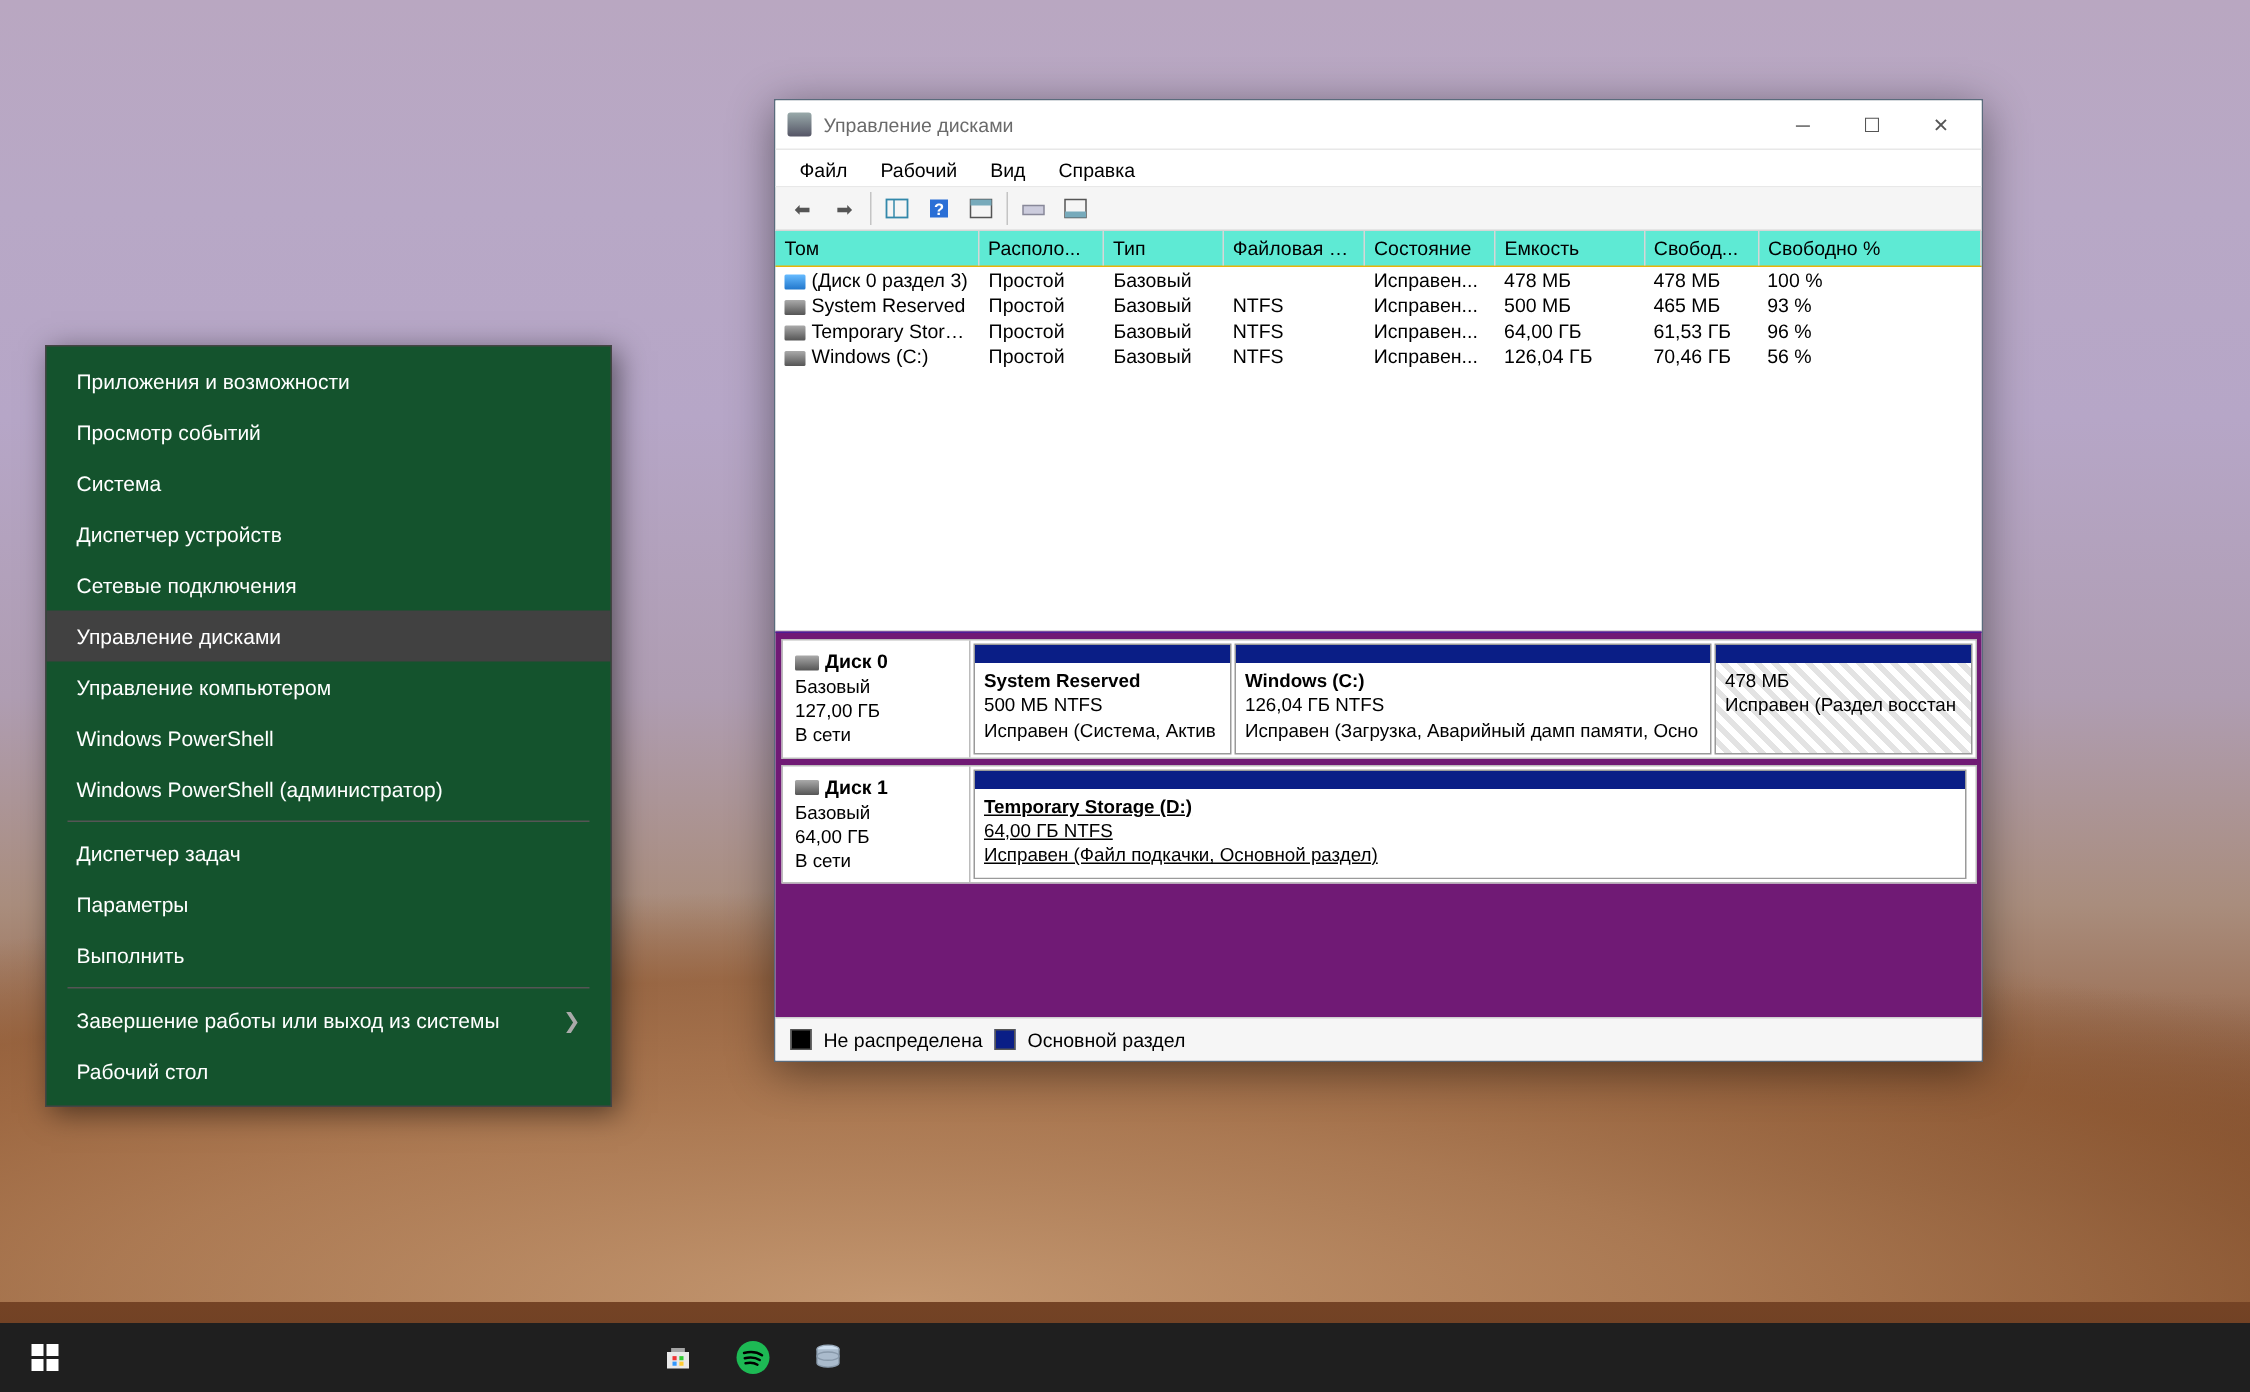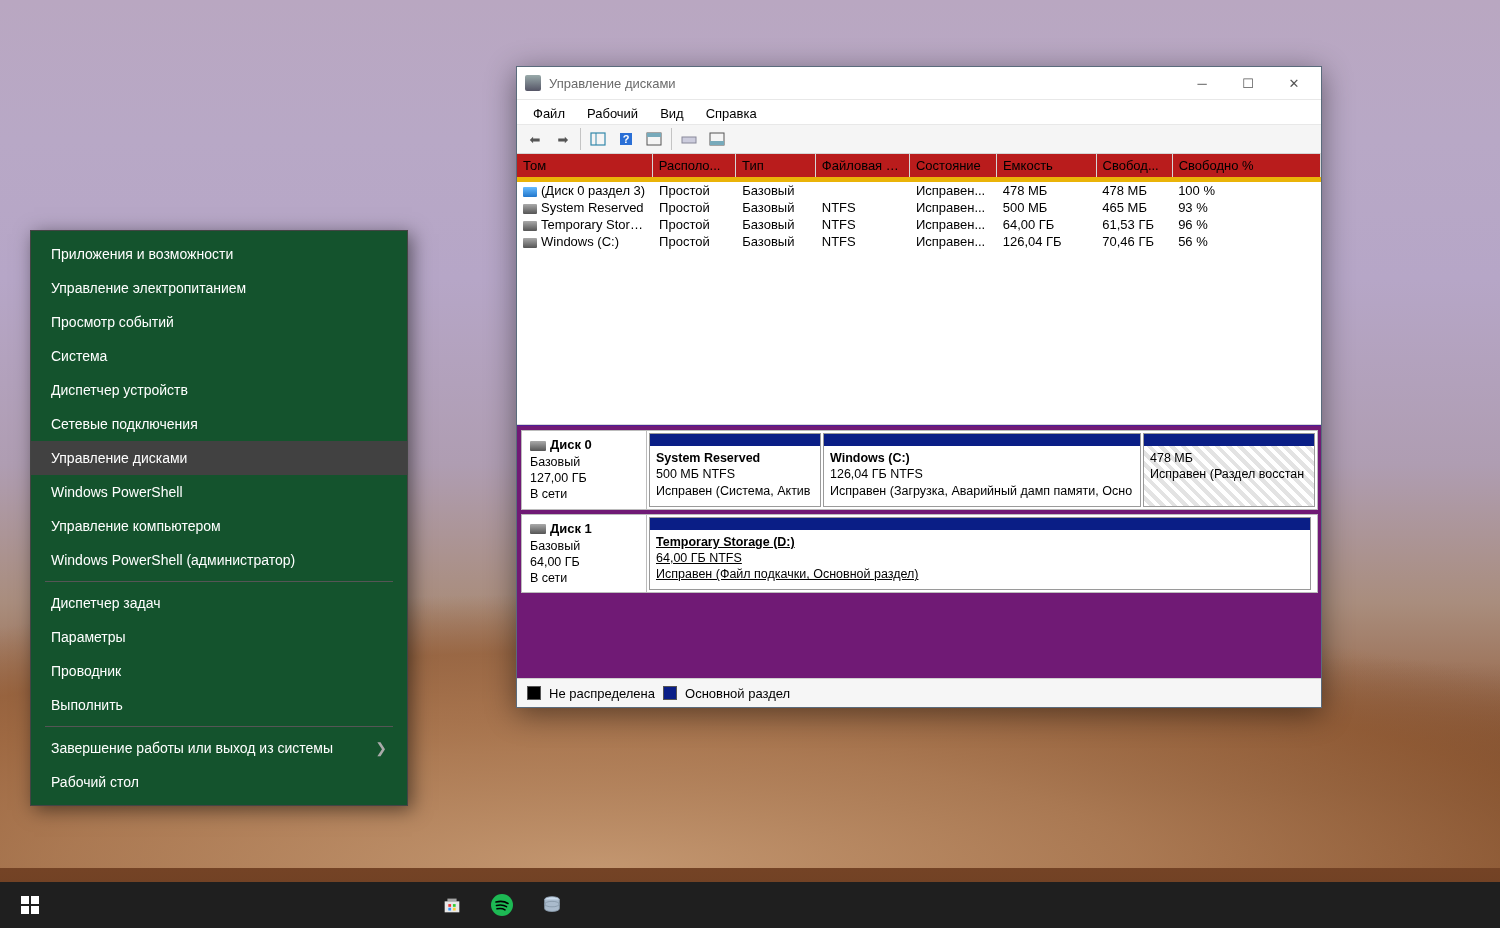--- a/index.html
+++ b/index.html
@@ -23,21 +23,21 @@
 .titlebar .sp{flex:1}
 .tbtn{width:46px;height:32px;display:flex;align-items:center;justify-content:center;color:#555}
 .menubar{height:24px;display:flex;align-items:flex-end;gap:2px;padding:0 6px;background:#fff;border-bottom:1px solid #e8e8e8;font-size:13px}
 .menubar span{padding:3px 10px}
 .toolbar{height:28px;display:flex;align-items:center;gap:4px;padding:0 6px;background:#f5f5f5;border-bottom:1px solid #d6d6d6}
 .tool{width:22px;height:22px;display:flex;align-items:center;justify-content:center;border:1px solid transparent;font-size:13px;color:#555}
 .tool.sep{width:1px;background:#c4c4c4;border:none;margin:0 1px}
 .tool svg{width:16px;height:16px}
 
 .vol-table{border-bottom:1px solid #d6d6d6}
-.vt-head{display:flex;background:#b91c1c;border-bottom:5px solid #eab308}
+.vt-head{display:flex;background:#5eead4;border-bottom:1px solid #eab308}
 .vt-head div{padding:4px 6px;border-right:1px solid #d6d6d6;font-size:13px;color:#000;white-space:nowrap;overflow:hidden;text-overflow:ellipsis}
 .vt-body{height:242px;overflow:auto;background:#fff}
 .vt-row{display:flex}
 .vt-row div{padding:1px 6px;font-size:13px;white-space:nowrap;overflow:hidden;text-overflow:ellipsis}
 .vt-row .ic{display:inline-block;width:14px;height:10px;margin-right:4px;vertical-align:middle}
 .ic-blue{background:linear-gradient(180deg,#6bf 0%,#27c 100%);border-radius:1px}
 .ic-grey{background:linear-gradient(180deg,#aaa 0%,#555 100%);border-radius:1px}
 .c0{width:136px}.c1{width:78px}.c2{width:74px}.c3{width:90px}.c4{width:82px}.c5{width:96px}.c6{width:70px}.c7{width:150px}
 
 .gpane{flex:1;background:#701a75;border-top:1px solid #4c1d95;position:relative;overflow:hidden;display:flex}
@@ -61,55 +61,49 @@
 <body>
 
 <div class="wallpaper"></div>
 <div class="mountain"></div>
 
 <div class="ctx" id="ctx">
     <div class="ctx-item">
       <span>Приложения и возможности</span>
     </div>
     <div class="ctx-item">
-      <span>Управление электропитанием</span>
-    </div>
-    <div class="ctx-item">
       <span>Просмотр событий</span>
     </div>
     <div class="ctx-item">
       <span>Система</span>
     </div>
     <div class="ctx-item">
       <span>Диспетчер устройств</span>
     </div>
     <div class="ctx-item">
       <span>Сетевые подключения</span>
     </div>
     <div class="ctx-item hl">
       <span>Управление дисками</span>
     </div>
     <div class="ctx-item">
+      <span>Управление компьютером</span>
+    </div>
+    <div class="ctx-item">
       <span>Windows PowerShell</span>
     </div>
     <div class="ctx-item">
-      <span>Управление компьютером</span>
-    </div>
-    <div class="ctx-item">
       <span>Windows PowerShell (администратор)</span>
     </div>
     <div class="ctx-sep"></div>
     <div class="ctx-item">
       <span>Диспетчер задач</span>
     </div>
     <div class="ctx-item">
       <span>Параметры</span>
-    </div>
-    <div class="ctx-item">
-      <span>Проводник</span>
     </div>
     <div class="ctx-item">
       <span>Выполнить</span>
     </div>
     <div class="ctx-sep"></div>
     <div class="ctx-item">
       <span>Завершение работы или выход из системы</span>
       <span class="ctx-arrow">❯</span>
     </div>
     <div class="ctx-item">

